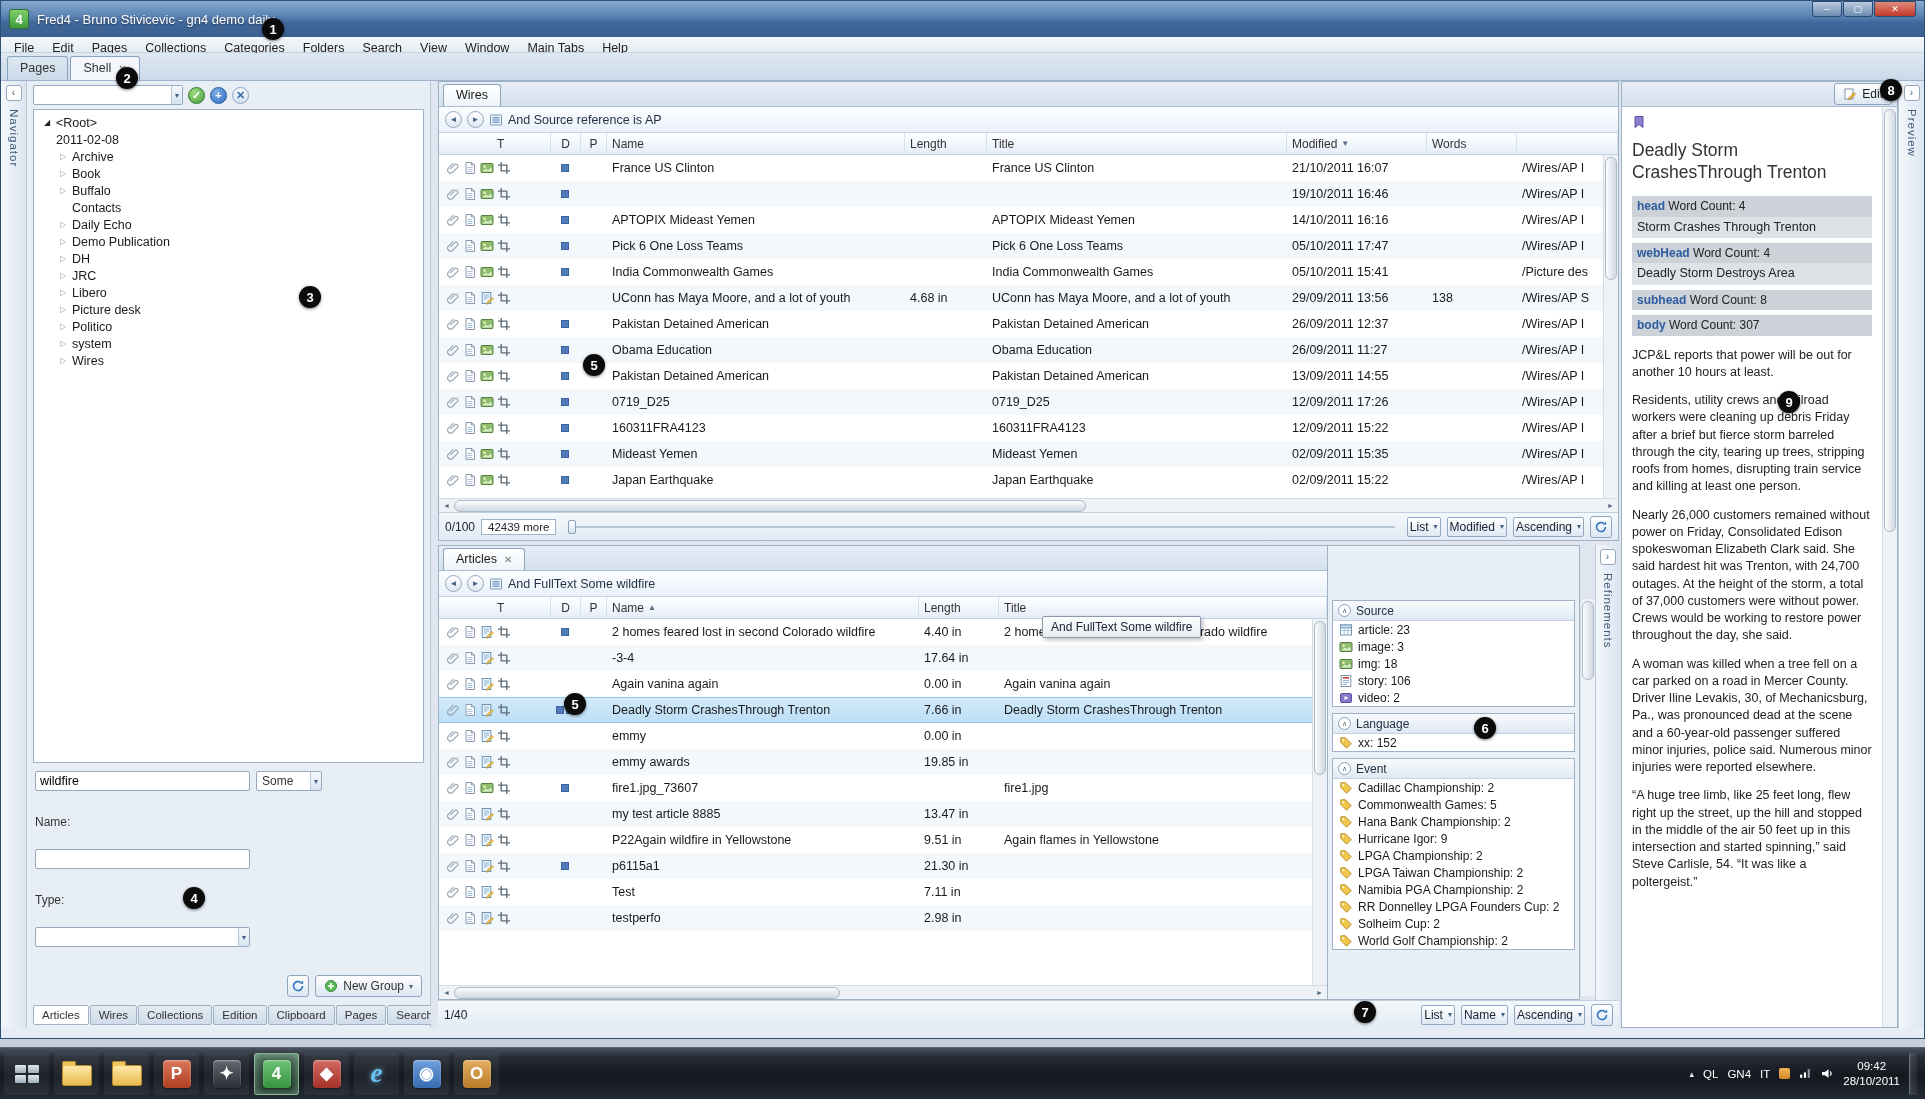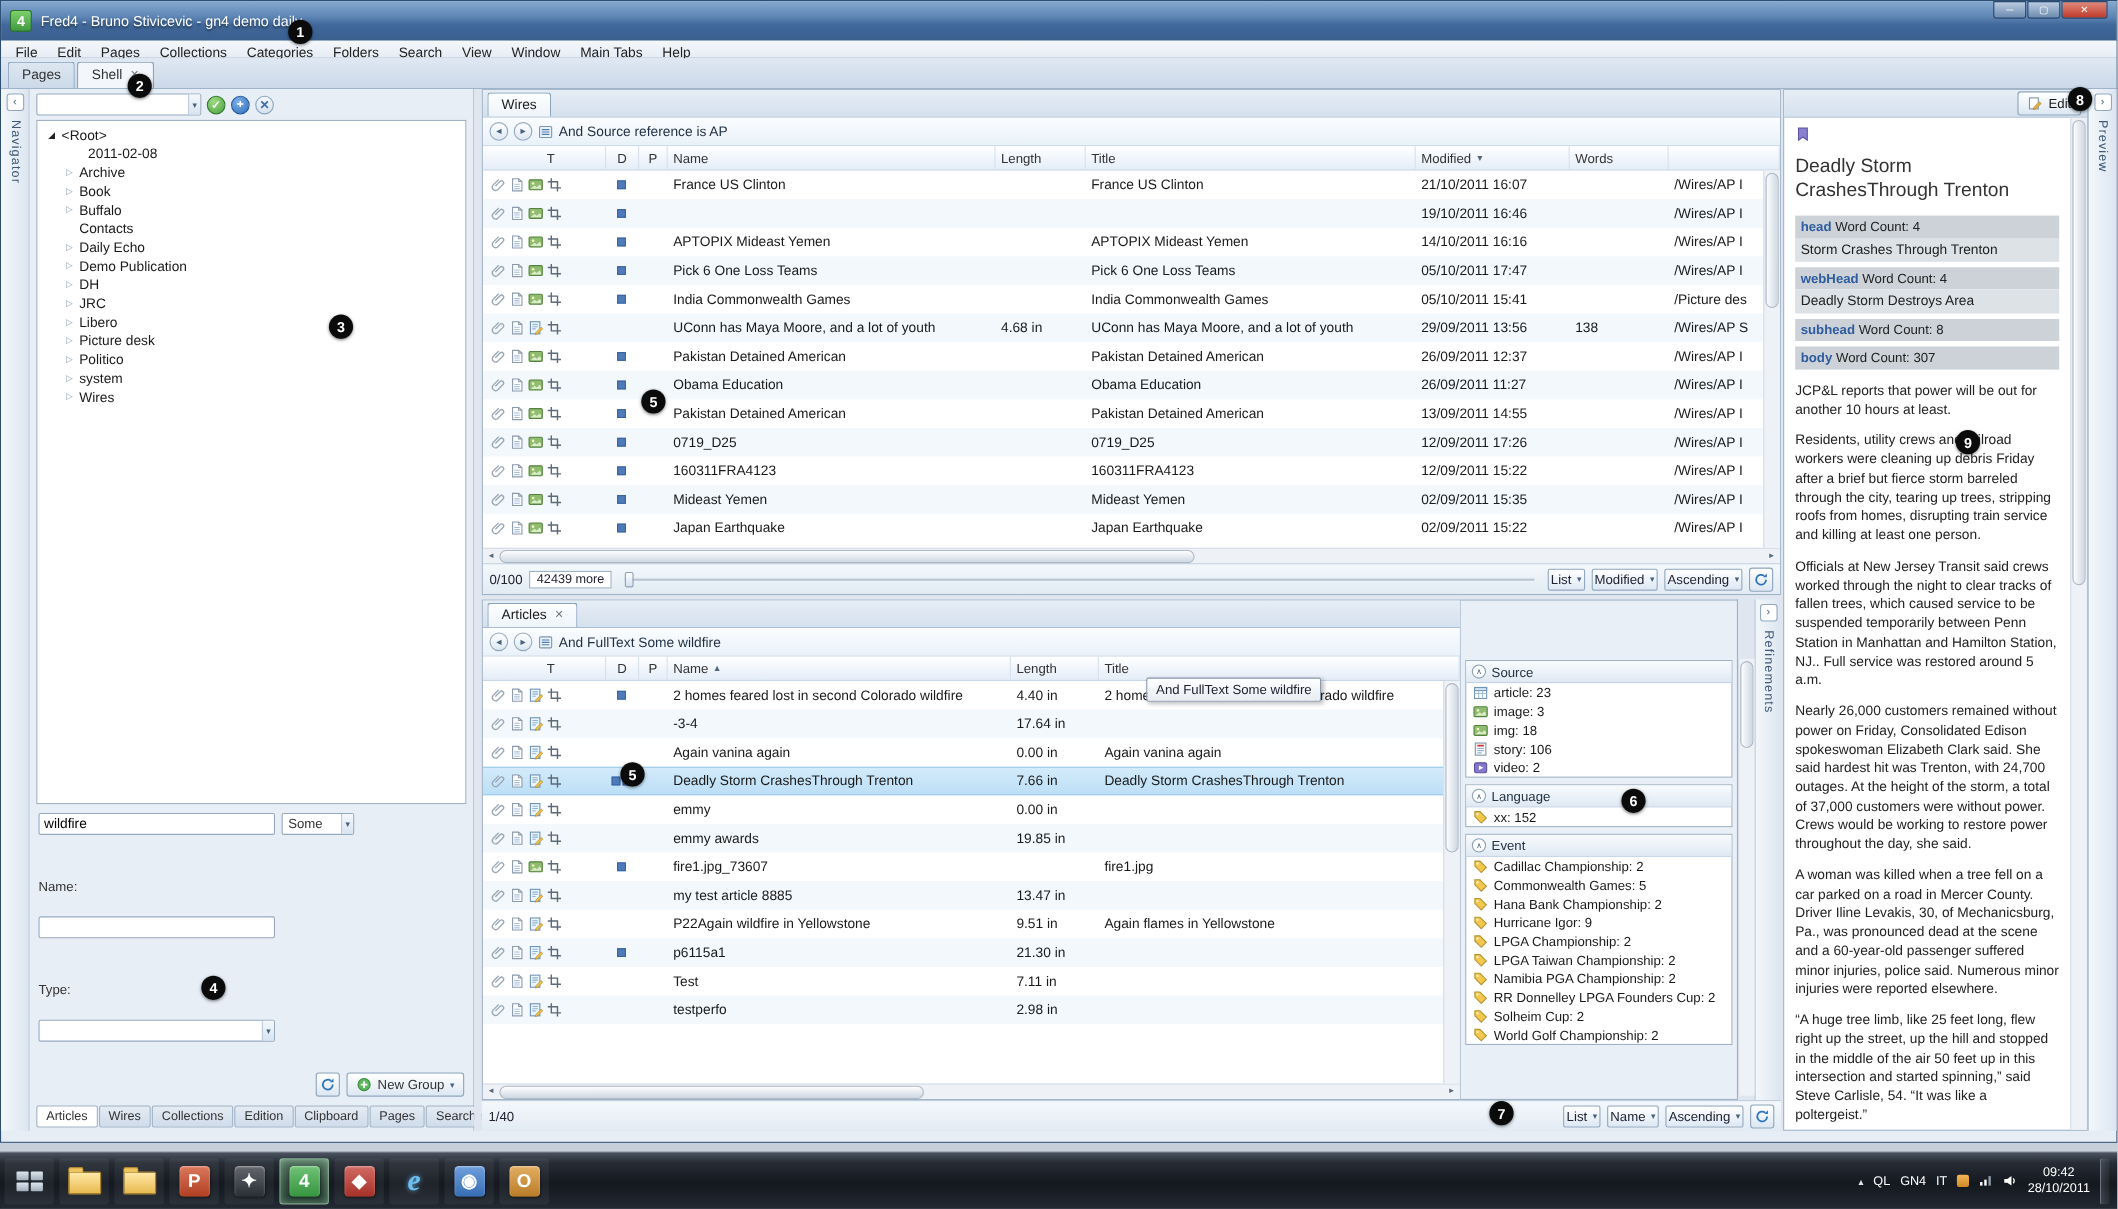--- a/index.html
+++ b/index.html
@@ -43,21 +43,21 @@
   .round-btn.gray{background:linear-gradient(#f4f8fc,#d5e2ef);border:1px solid #8ea5bd;color:#3c6ca8}
   .tree{flex:1;background:#fff;border:1px solid #9fb2c6;overflow:hidden;padding:4px 0;font-size:12.5px;min-height:0}
   .tnode{height:17px;display:flex;align-items:center;gap:4px;white-space:nowrap}
   .tglyph{width:10px;text-align:center;font-size:8px;color:#222;flex:none}
   .tglyph.collapsed{color:#93a3b3}
   .search-form{padding:8px 2px 4px;display:flex;flex-direction:column;gap:20px;font-size:12px;color:#333;flex:none}
   .frow{display:flex;gap:6px;align-items:center}
   .txt{height:20px;border:1px solid #96a9bf;border-radius:2px;font:12.5px "Liberation Sans",sans-serif;padding:0 4px;background:#fff;width:215px}
   .dd{height:20px;border:1px solid #96a9bf;background:#fff;border-radius:2px;display:inline-flex;align-items:center;justify-content:space-between;padding-left:5px;width:66px}
   .dd.full{width:215px}
-  .lbl{margin-top:20px}
+  .lbl{margin-top:4px}
   .btnrow{display:flex;justify-content:flex-end;align-items:center;gap:6px;margin-top:8px}
   .sq-btn{width:22px;height:22px;border:1px solid #8ea5bd;border-radius:3px;background:linear-gradient(#fff,#dce7f2);display:flex;align-items:center;justify-content:center}
   .push-btn{height:22px;border:1px solid #8ea5bd;border-radius:3px;background:linear-gradient(#fff,#dce7f2);display:inline-flex;align-items:center;gap:5px;padding:0 8px;font-size:12px}
   .bottom-tabs{display:flex;gap:1px;padding:4px 0 3px;flex:none}
   .btab{padding:3px 8px;font-size:11.5px;border:1px solid #9fb2c6;background:linear-gradient(#e4ebf3,#cfdcea);border-radius:2px;color:#333;white-space:nowrap}
   .btab.active{background:#fff}
   .splitter{width:7px;background:#dfe6ef;flex:none}
 
   
   .center{flex:1;display:flex;flex-direction:column;min-width:0;padding-right:2px}
@@ -201,21 +201,21 @@
             </span>
           <span class="round-btn green">✓</span>
           <span class="round-btn blue">+</span>
           <span class="round-btn gray">✕</span>
         </div>
         <div class="tree" id="tree">
             <div class="tnode" style="padding-left: 8px;">
               <span class="tglyph">◢</span>
               <span>&lt;Root&gt;</span>
             </div>
-            <div class="tnode" style="padding-left: 32px; align-items: center;">
+            <div class="tnode" style="padding-left: 8px; align-items: center;">
               <span class="tglyph"></span>
               <span>2011-02-08</span>
             </div>
             <div class="tnode" style="padding-left: 24px;">
               <span class="tglyph collapsed">▷</span>
               <span>Archive</span>
             </div>
             <div class="tnode" style="padding-left: 24px;">
               <span class="tglyph collapsed">▷</span>
               <span>Book</span>
@@ -1590,21 +1590,20 @@
                 <div class="pv-name"><b>head</b>  Word Count: 4</div>
                 <div class="pv-val">Storm Crashes Through Trenton</div>
                 <div class="pv-name"><b>webHead</b>  Word Count: 4</div>
                 <div class="pv-val">Deadly Storm Destroys Area</div>
                 <div class="pv-name"><b>subhead</b>  Word Count: 8</div>
                 <div class="pv-name"><b>body</b>  Word Count: 307</div>
               </div>
             <div id="pv-paras">
                 <p>JCP&amp;L reports that power will be out for another 10 hours at least.</p>
                 <p>Residents, utility crews and railroad workers were cleaning up debris Friday after a brief but fierce storm barreled through the city, tearing up trees, stripping roofs from homes, disrupting train service and killing at least one person.</p>
-                <p>Officials at New Jersey Transit said crews worked through the night to clear tracks of fallen trees, which caused service to be suspended temporarily between Penn Station in Manhattan and Hamilton Station, NJ.. Full service was restored around 5 a.m.</p>
                 <p>Nearly 26,000 customers remained without power on Friday, Consolidated Edison spokeswoman Elizabeth Clark said. She said hardest hit was Trenton, with 24,700 outages. At the height of the storm, a total of 37,000 customers were without power. Crews would be working to restore power throughout the day, she said.</p>
                 <p>A woman was killed when a tree fell on a car parked on a road in Mercer County. Driver Iline Levakis, 30, of Mechanicsburg, Pa., was pronounced dead at the scene and a 60-year-old passenger suffered minor injuries, police said. Numerous minor injuries were reported elsewhere.</p>
                 <p>“A huge tree limb, like 25 feet long, flew right up the street, up the hill and stopped in the middle of the air 50 feet up in this intersection and started spinning,” said Steve Carlisle, 54. “It was like a poltergeist.”</p>
               </div>
           </div>
           <div class="vscroll">
               <span class="vs-thumb" style="top:2px;height:46%"></span>
             </div>
         </div>
       </div>

